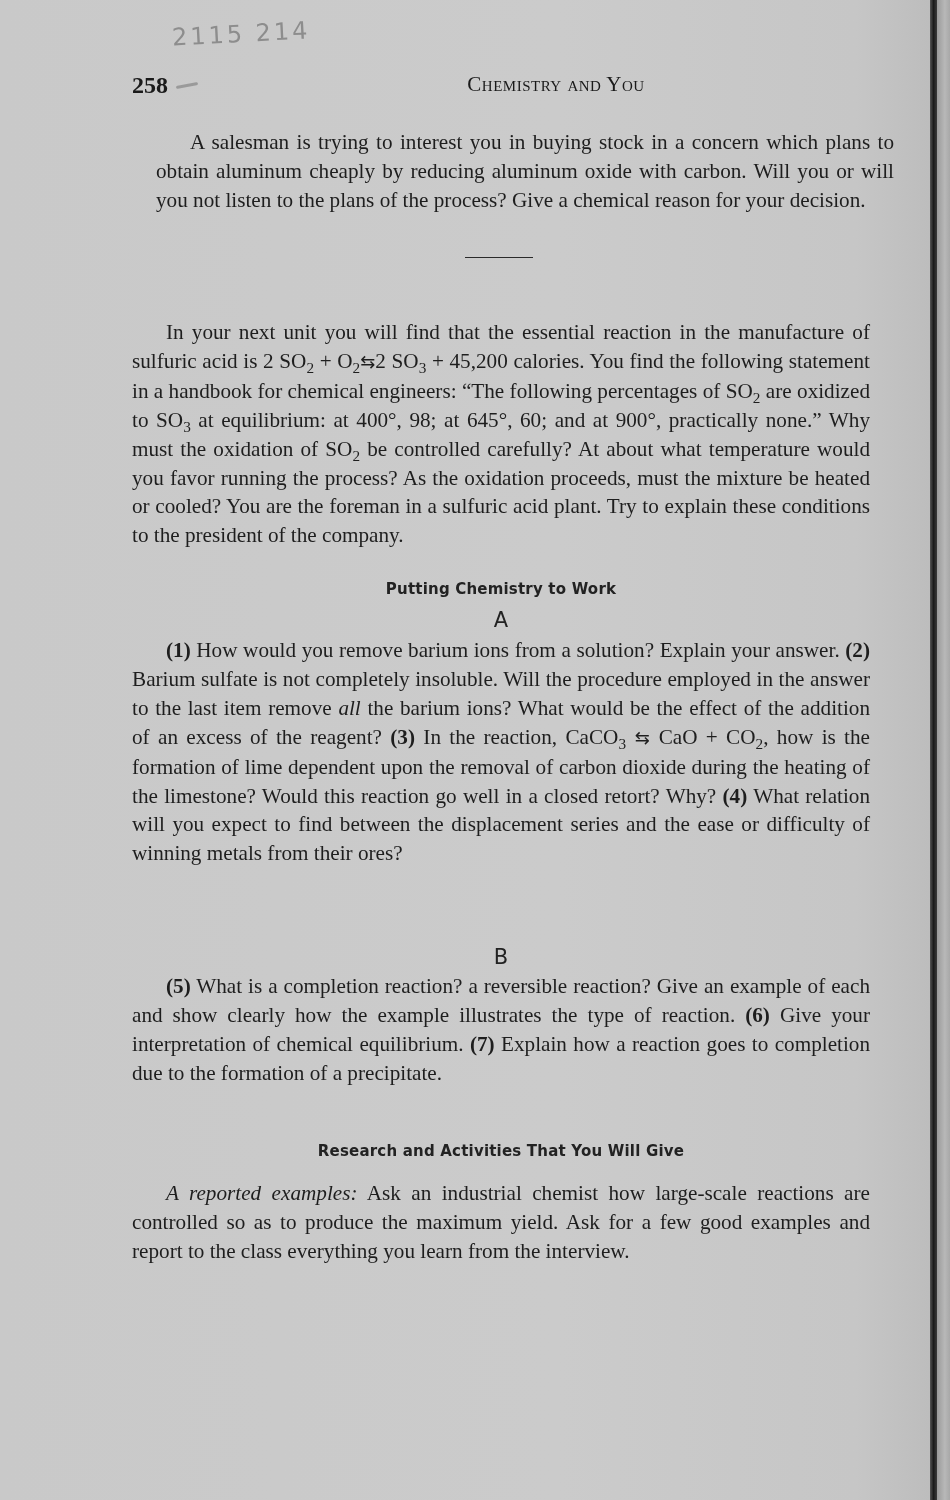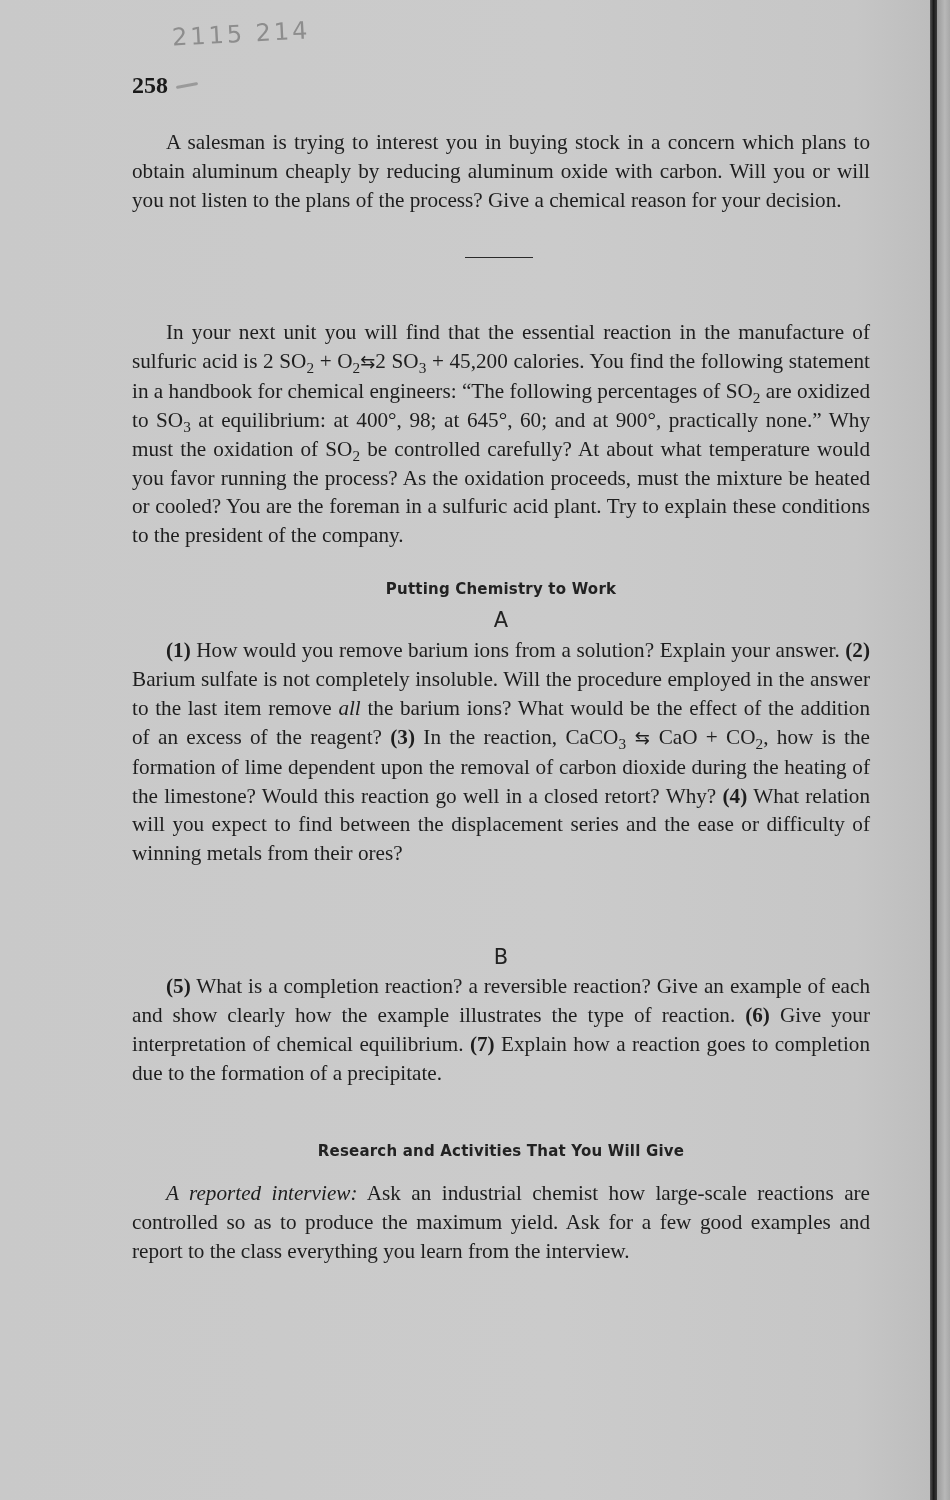--- a/index.html
+++ b/index.html
@@ -75,23 +75,24 @@
 
 <div class="page"></div>
 <div class="binding-dark"></div>
 <div class="binding-light"></div>
 
 <div class="handwriting">2115 214</div>
 
 <div class="header">
   <span class="page-number">258</span>
   <span class="pencil-mark"></span>
+  <div class="running-head">Chemistry and You</div>
 </div>
 
-<div class="body-text" style="top:128px;">
+<div class="body-text" style="top:128px;margin-left:24px;">
   <p>A salesman is trying to interest you in buying stock in a concern which plans to obtain aluminum cheaply by reducing aluminum oxide with carbon. Will you or will you not listen to the plans of the process? Give a chemical reason for your decision.</p>
 </div>
 
 <div class="rule"></div>
 
 <div class="body-text" style="top:271px;margin-top:47px;">
   <p><span>In your next unit you will find that the essential reaction in the manufacture of sulfuric acid is </span><span><span>2 SO</span><sub>2</sub><span> + O</span><sub>2</sub><span class="eq-arrow">⇆</span><span>2 SO</span><sub>3</sub><span> + 45,200 calories.</span></span><span> You find the following statement in a handbook for chemical engineers: “The following percentages of SO</span><sub>2</sub><span> are oxidized to SO</span><sub>3</sub><span> at equilibrium: at 400°, 98; at 645°, 60; and at 900°, practically none.” Why must the oxidation of SO</span><sub>2</sub><span> be controlled carefully? At about what temperature would you favor running the process? As the oxidation proceeds, must the mixture be heated or cooled? You are the foreman in a sulfuric acid plant. Try to explain these conditions to the president of the company.</span></p>
 </div>
 
 <div class="section-head" style="top:580px;">Putting Chemistry to Work</div>
@@ -103,14 +104,14 @@
 
 <div class="sub-head" style="top:945px;">B</div>
 
 <div class="body-text" style="top:972px;">
   <p><span class="num">(5)</span><span> What is a completion reaction? a reversible reaction? Give an example of each and show clearly how the example illustrates the type of reaction. </span><span class="num">(6)</span><span> Give your interpretation of chemical equilibrium. </span><span class="num">(7)</span><span> Explain how a reaction goes to completion due to the formation of a precipitate.</span></p>
 </div>
 
 <div class="section-head" style="top:1142px;">Research and Activities That You Will Give</div>
 
 <div class="body-text" style="top:1179px;">
-  <p><em>A reported interview:</em><span> Ask an industrial chemist how large-scale reactions are controlled so as to produce the maximum yield. Ask for a few good examples and report to the class everything you learn from the interview.</span></p>
+  <p><em>A reported examples:</em><span> Ask an industrial chemist how large-scale reactions are controlled so as to produce the maximum yield. Ask for a few good examples and report to the class everything you learn from the interview.</span></p>
 </div>
 
 </body></html>

